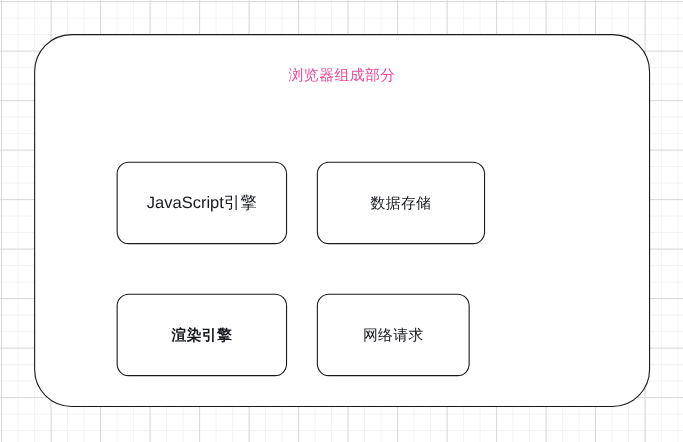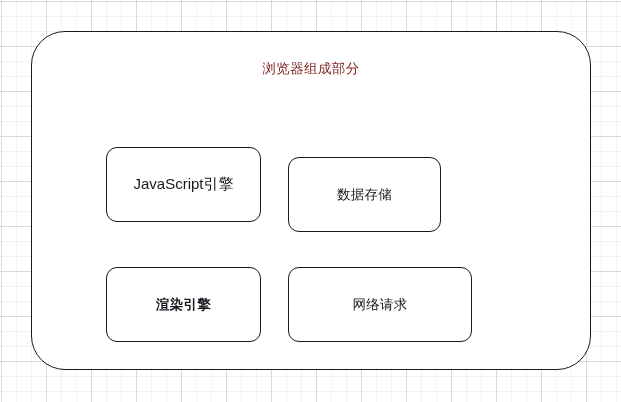--- a/index.html
+++ b/index.html
@@ -46,21 +46,21 @@
   }
 
   .container-title {
     position: absolute;
     left: 0;
     top: 28px;
     width: 100%;
     text-align: center;
     font-size: 13.5px;
     line-height: 18px;
-    color: #7f1d1d;
+    color: #ec4899;
     letter-spacing: 0.4px;
     white-space: nowrap;
   }
 
   
   .node {
     position: absolute;
     box-sizing: border-box;
     border: 1.2px solid #1a1a1a;
     border-radius: 11px;
@@ -81,26 +81,26 @@
 
   
   .node-label.mono-mix {
     font-family: Liberation Sans, sans-serif;
     font-size: 15px;
     letter-spacing: 0px;
   }
 
   
   #node-js      { left: 74px;  top: 115px; width: 155px; height: 75px; }
-  #node-storage { left: 256px; top: 115px; width: 153px; height: 75px; margin-top: 10px; }
+  #node-storage { left: 256px; top: 115px; width: 153px; height: 75px; }
   #node-ui      { left: 432px; top: 115px; width: 151px; height: 75px; }
 
   
   #node-render  { left: 74px;  top: 235px; width: 155px; height: 75px; font-weight: bold; }
-  #node-network { left: 256px; top: 235px; width: 184px; height: 75px; align-items: center; }
+  #node-network { left: 256px; top: 235px; width: 139px; height: 75px; align-items: center; }
 </style>
 </head>
 <body>
 
 <div id="canvas">
 
   <div class="outer-container">
 
     <div class="container-title">浏览器组成部分</div>
 

